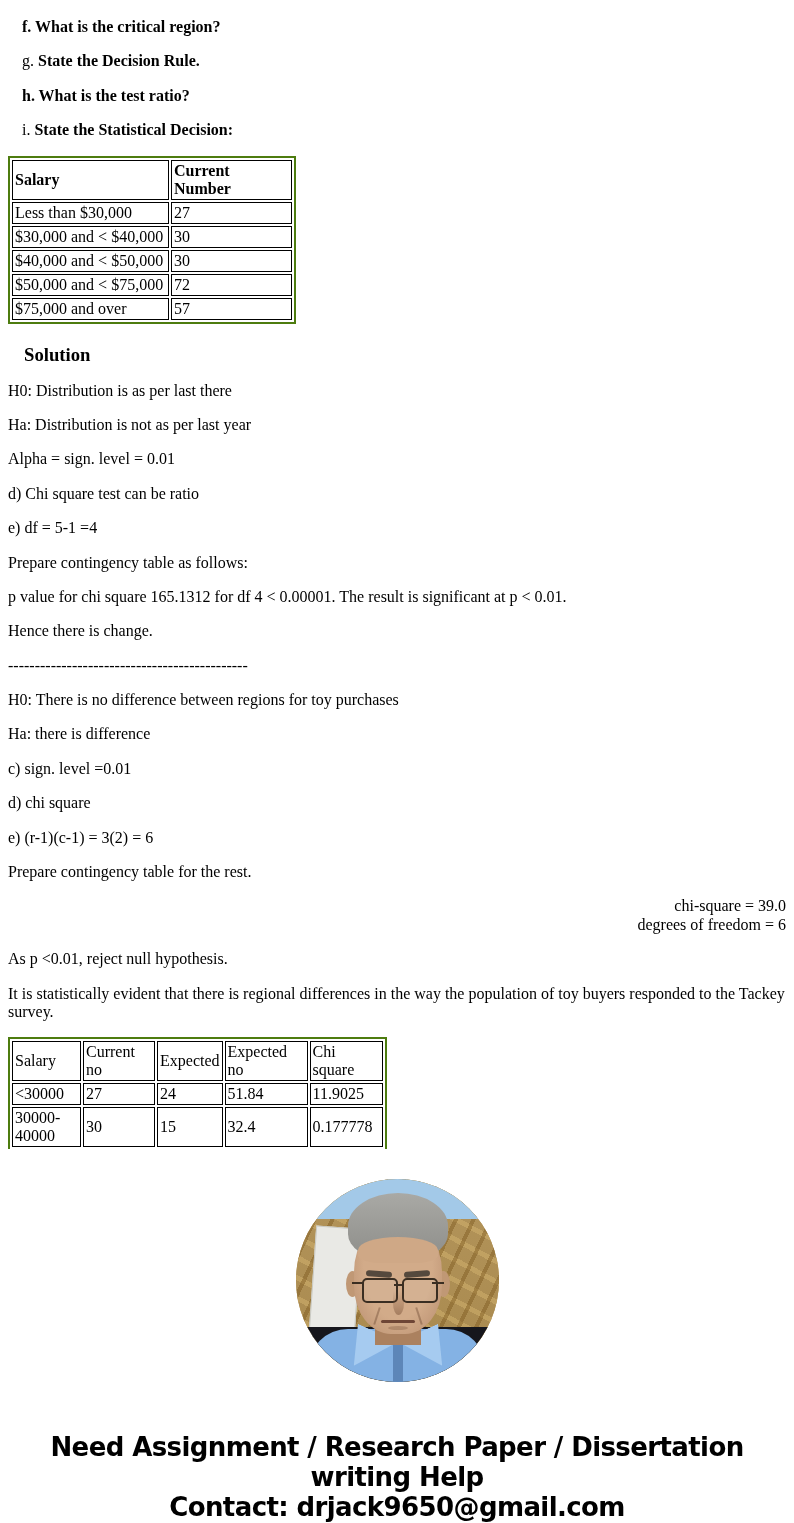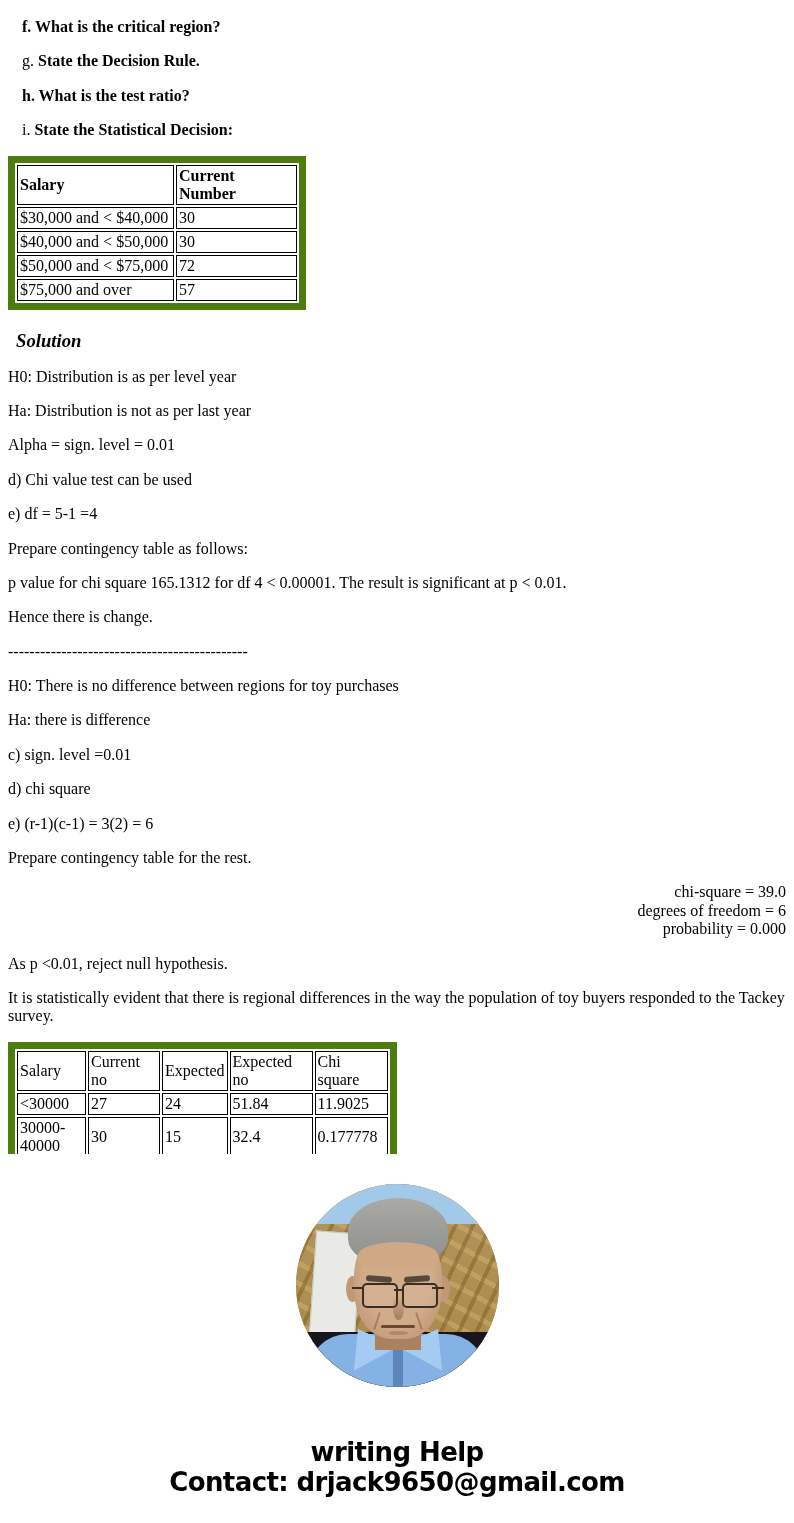--- a/index.html
+++ b/index.html
@@ -14,21 +14,21 @@
     overflow: hidden;
   }
   p { margin: 16px 0; line-height: 1.15; }
   .q b, b { font-weight: bold; }
   .q { margin: 16px 14px; }
 
   
   table {
     border-collapse: separate;
     border-spacing: 2px;
-    border: 7px solid #4d7c0f;
+    border: 2px solid #4d7c0f;
     margin: 16px 0;
     font-size: 16px;
   }
   td, th {
     border: 1px solid #000;
     padding: 1px 2px;
     text-align: left;
     vertical-align: middle;
     font-weight: normal;
   }
@@ -37,21 +37,21 @@
   .salary-table .col-b { width: 115px; }
 
   .chi-clip { height: 112px; overflow: hidden; margin: 16px 0; }
   .chi-table { margin: 0; }
   .chi-table .c1 { width: 63px; }
   .chi-table .c2 { width: 66px; }
   .chi-table .c3 { width: 44px; }
   .chi-table .c4 { width: 77px; }
   .chi-table .c5 { width: 67px; }
 
-  h3.solution { font-size: 18.7px; font-weight: bold; margin: 20px 0 16px 8px; font-style: italic; }
+  h3.solution { font-size: 18.7px; font-weight: bold; margin: 20px 0 16px 16px; }
 
   .divider { letter-spacing: 0; }
   .stats span { display: block; text-align: right; }
 
   
   .portrait-wrap { margin: 30px 0 0 0; display: flex; justify-content: center; }
   .portrait {
     position: relative;
     width: 203px; height: 203px;
     border-radius: 50%;
@@ -133,59 +133,62 @@
   <b>State the Statistical Decision:</b>
 </p>
 
 <table class="salary-table">
   <tbody>
     <tr>
       <th class="col-a">Salary</th>
       <th class="col-b">Current Number</th>
     </tr>
     <tr>
+      <td>Less than $30,000</td>
+      <td>27</td>
+    </tr>
+    <tr>
       <td>$30,000 and &lt; $40,000</td>
       <td>30</td>
     </tr>
     <tr>
       <td>$40,000 and &lt; $50,000</td>
       <td>30</td>
     </tr>
     <tr>
       <td>$50,000 and &lt; $75,000</td>
       <td>72</td>
     </tr>
     <tr>
       <td>$75,000 and over</td>
       <td>57</td>
     </tr>
   </tbody>
 </table>
 
 <h3 class="solution">Solution</h3>
 
-<p>H0: Distribution is as per level year</p>
+<p>H0: Distribution is as per last there</p>
 <p>Ha: Distribution is not as per last year</p>
 <p>Alpha = sign. level = 0.01</p>
-<p>d) Chi value test can be used</p>
+<p>d) Chi square test can be ratio</p>
 <p>e) df = 5-1 =4</p>
 <p>Prepare contingency table as follows:</p>
 <p>p value for chi square 165.1312 for df 4 &lt; 0.00001. The result is significant at p &lt; 0.01.</p>
 <p>Hence there is change.</p>
 <p class="divider">---------------------------------------------</p>
 <p>H0: There is no difference between regions for toy purchases</p>
 <p>Ha: there is difference</p>
 <p>c) sign. level =0.01</p>
 <p>d) chi square</p>
 <p>e) (r-1)(c-1) = 3(2) = 6</p>
 <p>Prepare contingency table for the rest.</p>
 <p class="stats">
   <span>chi-square = 39.0</span>
   <span>degrees of freedom = 6</span>
-  <span>probability = 0.000</span>
 </p>
 <p>As p &lt;0.01, reject null hypothesis.</p>
 <p>It is statistically evident that there is regional differences in the way the population of toy buyers responded to the Tackey survey.</p>
 
 <div class="chi-clip">
   <table class="chi-table">
     <tbody>
       <tr>
         <td class="c1">Salary</td>
         <td class="c2">Current no</td>
@@ -243,15 +246,16 @@
     <div class="ph-temple-r"></div>
     <div class="ph-nose"></div>
     <div class="ph-line-l"></div>
     <div class="ph-line-r"></div>
     <div class="ph-mouth"></div>
     <div class="ph-chin"></div>
   </div>
 </div>
 
 <div class="footer">
+  <div>Need Assignment / Research Paper / Dissertation</div>
   <div>writing Help</div>
   <div>Contact: drjack9650@gmail.com</div>
 </div>
 
 </body></html>

